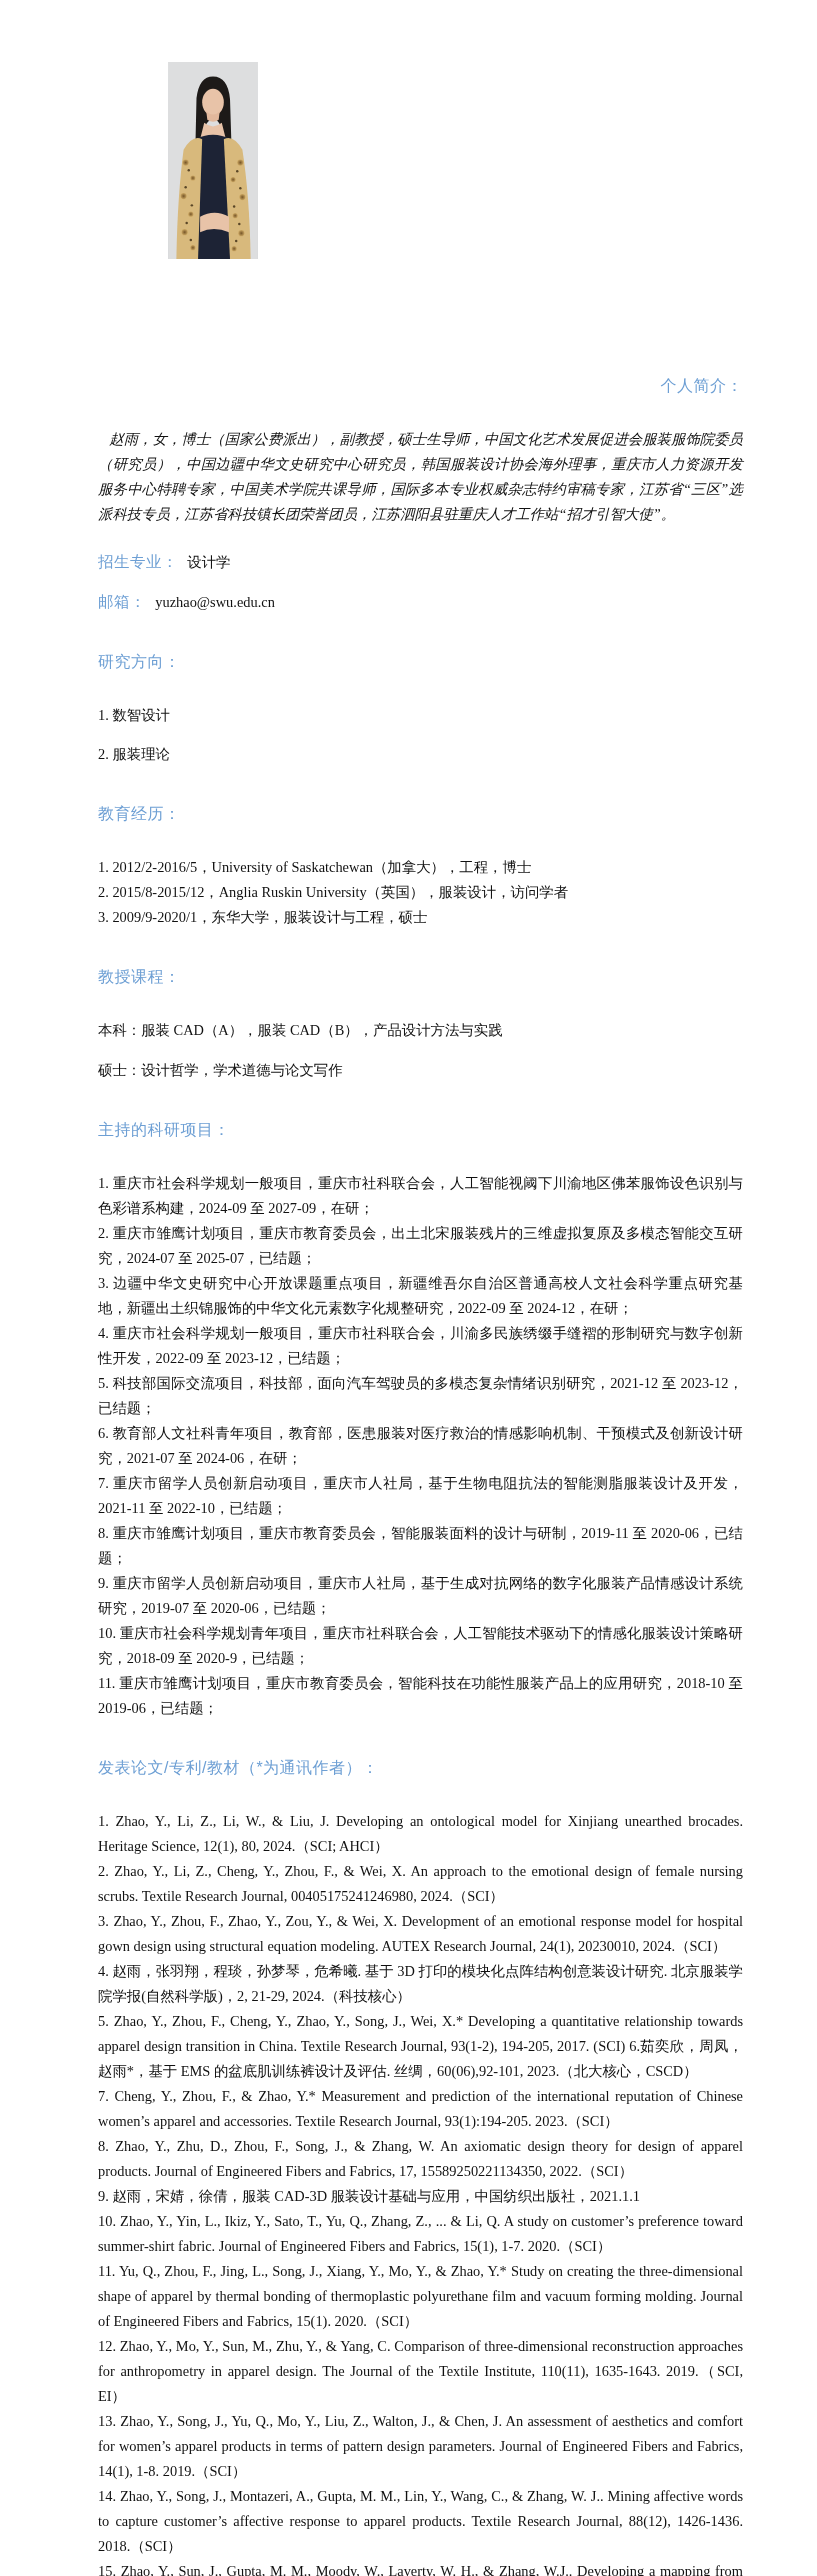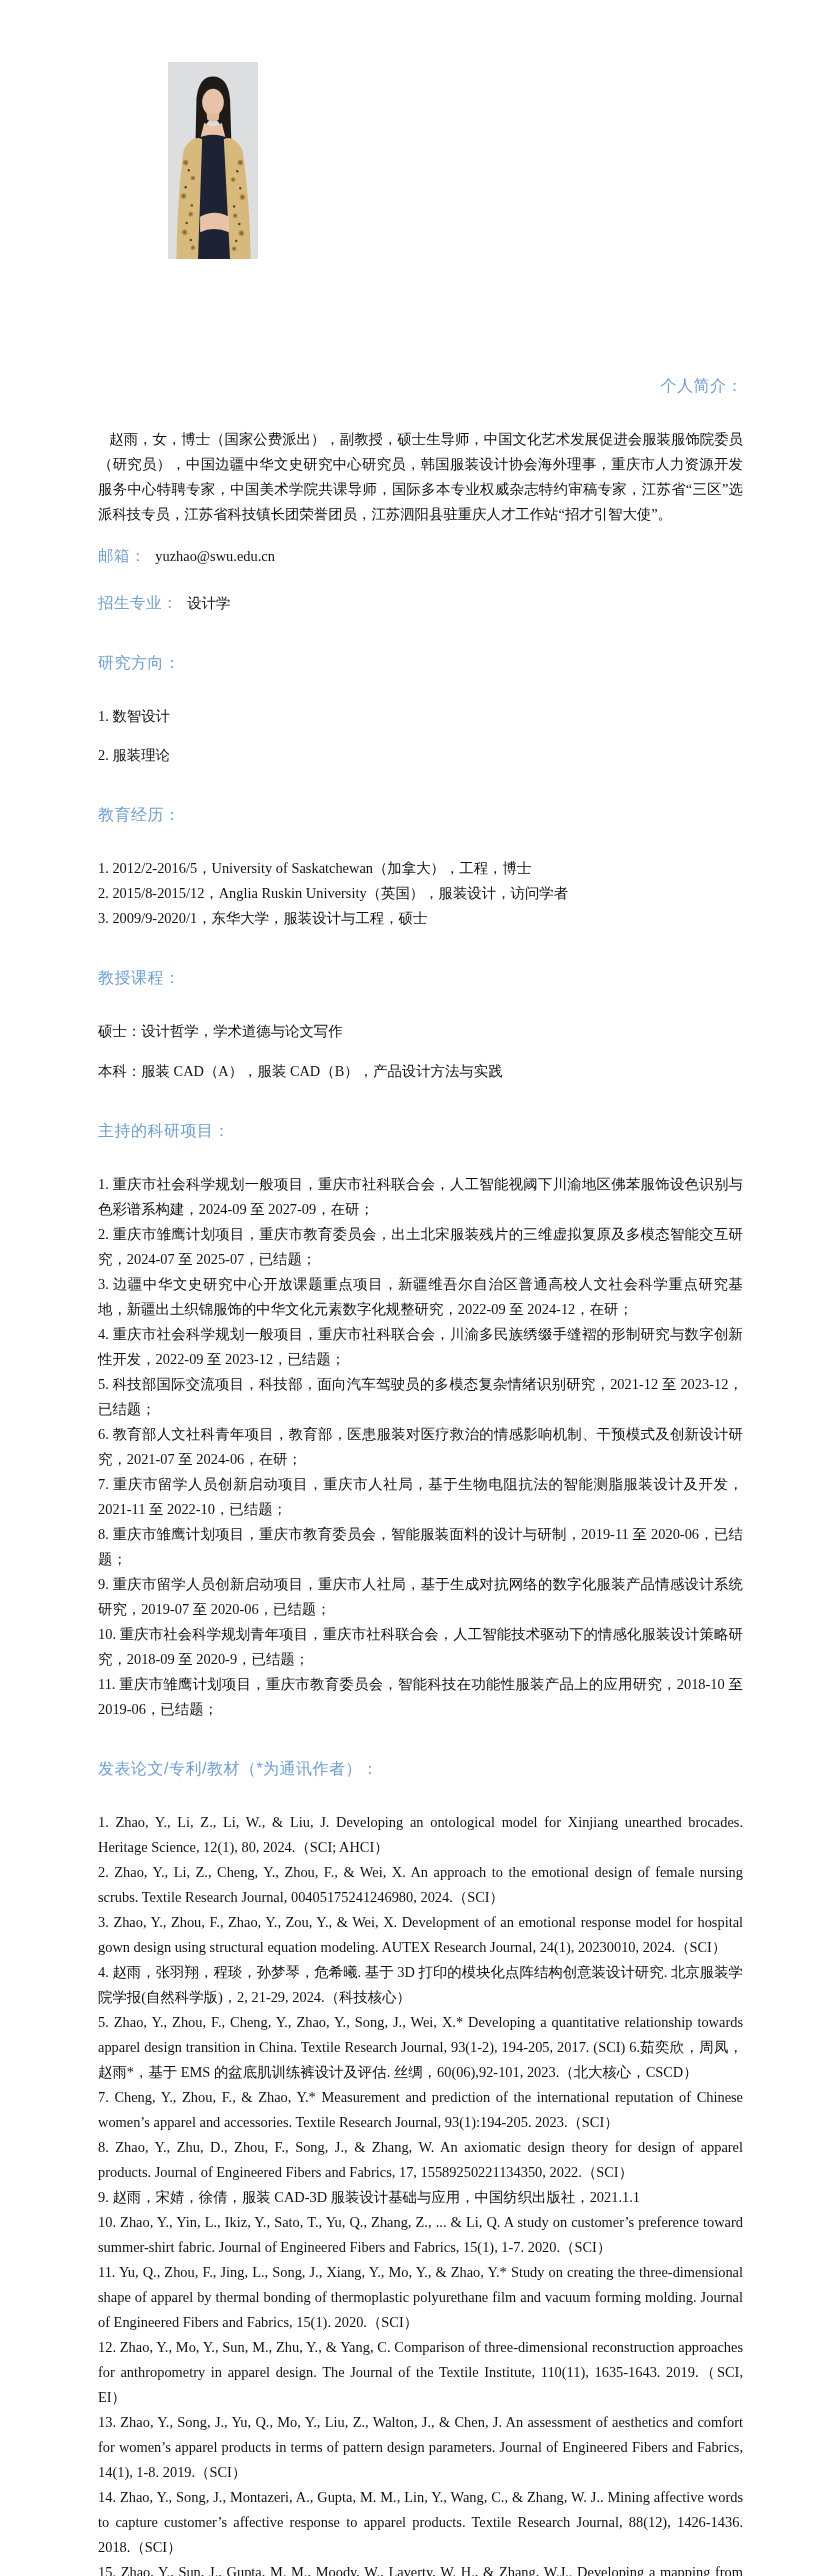--- a/index.html
+++ b/index.html
@@ -28,21 +28,21 @@
     letter-spacing:0.5px;
     margin-top:37px; margin-bottom:30px;
   }
   h2.sec.first { margin-top:117px;text-align:right; }
 
   p.body, p.li {
     font-size:14.4px; line-height:25px;
     text-align:justify;
     color:#111;
   }
-  p.intro { text-indent:11.3px; }
+  p.intro { text-indent:11.3px;font-style:italic; }
 
   .kvline { margin-top:15.5px; font-size:14.4px; line-height:25px; }
   .kvline .klabel {
     font-family:"Liberation Sans","DejaVu Sans",sans-serif;
     color:#6d9fd4; font-size:15.5px; letter-spacing:0.5px;
     margin-right:9.3px;
   }
   .kvline .kvalue { color:#111; }
   .kvline + .kvline { margin-top:14.4px; }
 
@@ -112,26 +112,26 @@
     </svg>
   </div>
 
   <div class="content">
 
     <section>
       <h2 class="sec first">个人简介：</h2>
       <p class="body intro">赵雨，女，博士（国家公费派出），副教授，硕士生导师，中国文化艺术发展促进会服装服饰院委员（研究员），中国边疆中华文史研究中心研究员，韩国服装设计协会海外理事，重庆市人力资源开发服务中心特聘专家，中国美术学院共课导师，国际多本专业权威杂志特约审稿专家，江苏省“三区”选派科技专员，江苏省科技镇长团荣誉团员，江苏泗阳县驻重庆人才工作站“招才引智大使”。</p>
     </section>
 
+    <div class="kvline" style="margin-top:21.6px">
+      <span class="klabel">招生专业：</span><span class="kvalue">设计学</span>
+    </div>
+
     <div class="kvline">
       <span class="klabel">邮箱：</span><span class="kvalue">yuzhao@swu.edu.cn</span>
-    </div>
-
-    <div class="kvline" style="margin-top:21.6px">
-      <span class="klabel">招生专业：</span><span class="kvalue">设计学</span>
     </div>
 
     <section>
       <h2 class="sec">研究方向：</h2>
       <div class="list spaced">
           <p class="li">1. 数智设计</p>
           <p class="li">2. 服装理论</p>
         </div>
     </section>
 
@@ -140,22 +140,22 @@
       <div class="list">
           <p class="li">1. 2012/2-2016/5，University of Saskatchewan（加拿大），工程，博士</p>
           <p class="li">2. 2015/8-2015/12，Anglia Ruskin University（英国），服装设计，访问学者</p>
           <p class="li">3. 2009/9-2020/1，东华大学，服装设计与工程，硕士</p>
         </div>
     </section>
 
     <section>
       <h2 class="sec">教授课程：</h2>
       <div class="list spaced">
+          <p class="li">本科：服装 CAD（A），服装 CAD（B），产品设计方法与实践</p>
           <p class="li">硕士：设计哲学，学术道德与论文写作</p>
-          <p class="li">本科：服装 CAD（A），服装 CAD（B），产品设计方法与实践</p>
         </div>
     </section>
 
     <section>
       <h2 class="sec">主持的科研项目：</h2>
       <div class="list">
           <p class="li">1. 重庆市社会科学规划一般项目，重庆市社科联合会，人工智能视阈下川渝地区佛苯服饰设色识别与色彩谱系构建，2024-09 至 2027-09，在研；</p>
           <p class="li">2. 重庆市雏鹰计划项目，重庆市教育委员会，出土北宋服装残片的三维虚拟复原及多模态智能交互研究，2024-07 至 2025-07，已结题；</p>
           <p class="li">3. 边疆中华文史研究中心开放课题重点项目，新疆维吾尔自治区普通高校人文社会科学重点研究基地，新疆出土织锦服饰的中华文化元素数字化规整研究，2022-09 至 2024-12，在研；</p>
           <p class="li">4. 重庆市社会科学规划一般项目，重庆市社科联合会，川渝多民族绣缀手缝褶的形制研究与数字创新性开发，2022-09 至 2023-12，已结题；</p>

